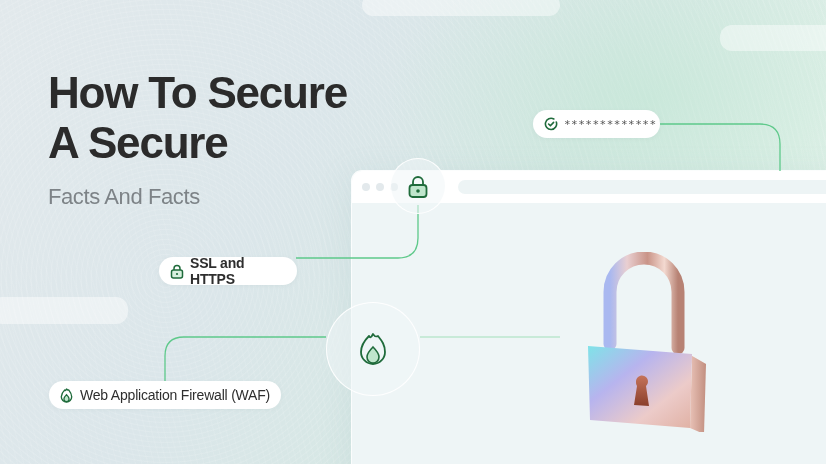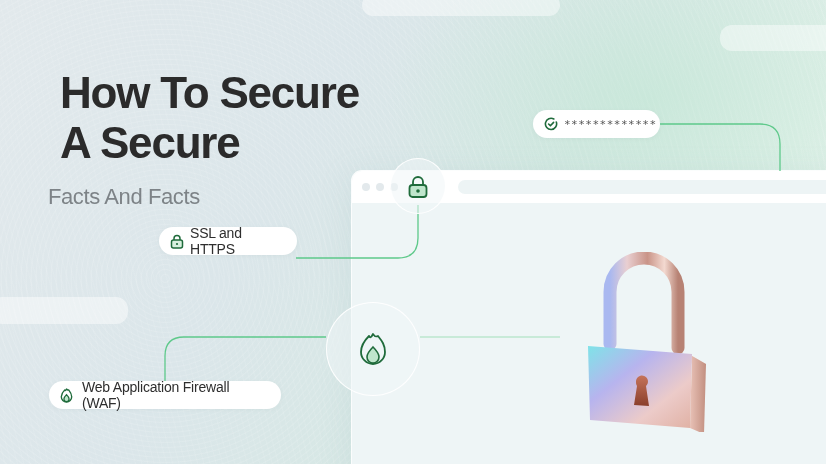--- a/index.html
+++ b/index.html
@@ -24,21 +24,21 @@
   }
   .ghost-pill {
     position: absolute; border-radius: 12px;
     background: rgba(255,255,255,0.45);
   }
   .title {
     position: absolute; left: 48px; top: 68px;
     font-size: 44px; line-height: 50px; font-weight: 700;
     color: #2b2b2b; letter-spacing: -1.2px;
   }
-  .title span { display: block; margin-left: 12px; }
+  .title span { display: block; }
   .subtitle {
     position: absolute; left: 48px; top: 184px;
     font-size: 22px; color: #7d8387; letter-spacing: -0.4px;
   }
   .browser {
     position: absolute; left: 352px; top: 171px; width: 500px; height: 320px;
     background: #eef5f6;
     border-radius: 10px 0 0 0;
     box-shadow: 0 0 0 1px rgba(255,255,255,0.9), 0 6px 30px rgba(160,190,195,0.25);
   }
@@ -126,32 +126,32 @@
 <div class="pill" style="left:533px; top:110px; width:127px;">
   <span class="ico">
     <svg width="14" height="14" viewBox="0 0 14 14">
       <path d="M12.3 5 A5.6 5.6 0 1 1 9.8 2" fill="none" stroke="#1f6b3b" stroke-width="1.6" stroke-linecap="round"></path>
       <path d="M4.6 7 L6.4 8.8 L9.6 5.4" fill="none" stroke="#1f6b3b" stroke-width="1.6" stroke-linecap="round" stroke-linejoin="round"></path>
     </svg>
   </span>
   <span class="pw-text">*************</span>
 </div>
 
-<div class="pill" style="left:159px; top:227px; width:138px;">
+<div class="pill" style="left:159px; top:257px; width:138px;font-weight:bold;">
   <span class="ico">
     <svg width="14" height="15" viewBox="0 0 14 15">
       <path d="M4 6 V4.5 a3 3 0 0 1 6 0 V6" fill="none" stroke="#1f6b3b" stroke-width="1.5"></path>
       <rect x="1.5" y="6" width="11" height="8" rx="2" fill="#d8f0df" stroke="#1f6b3b" stroke-width="1.5"></rect>
       <circle cx="7" cy="10" r="1.1" fill="#1f6b3b"></circle>
     </svg>
   </span>
   <span>SSL and HTTPS</span>
 </div>
 
-<div class="pill" style="left:49px; top:381px; width:232px;gap:8px;">
+<div class="pill" style="left:49px; top:381px; width:232px;">
   <span class="ico">
     <svg width="13" height="15" viewBox="0 0 30 34">
       <path d="M15 2 C17 5 18 5 20 4 C24 9 27 13 27 20 A12 12 0 0 1 3 20 C3 12 8 7 11 4 C12 6 13 6 15 2 Z" fill="none" stroke="#1f6b3b" stroke-width="3.2" stroke-linejoin="round"></path>
       <path d="M15 15 C19 19 21 22 21 25 A6 6 0 0 1 9 25 C9 22 11 19 15 15 Z" fill="#bfe6cc" stroke="#1f6b3b" stroke-width="3"></path>
     </svg>
   </span>
   <span>Web Application Firewall (WAF)</span>
 </div>
 
 <div class="padlock">

